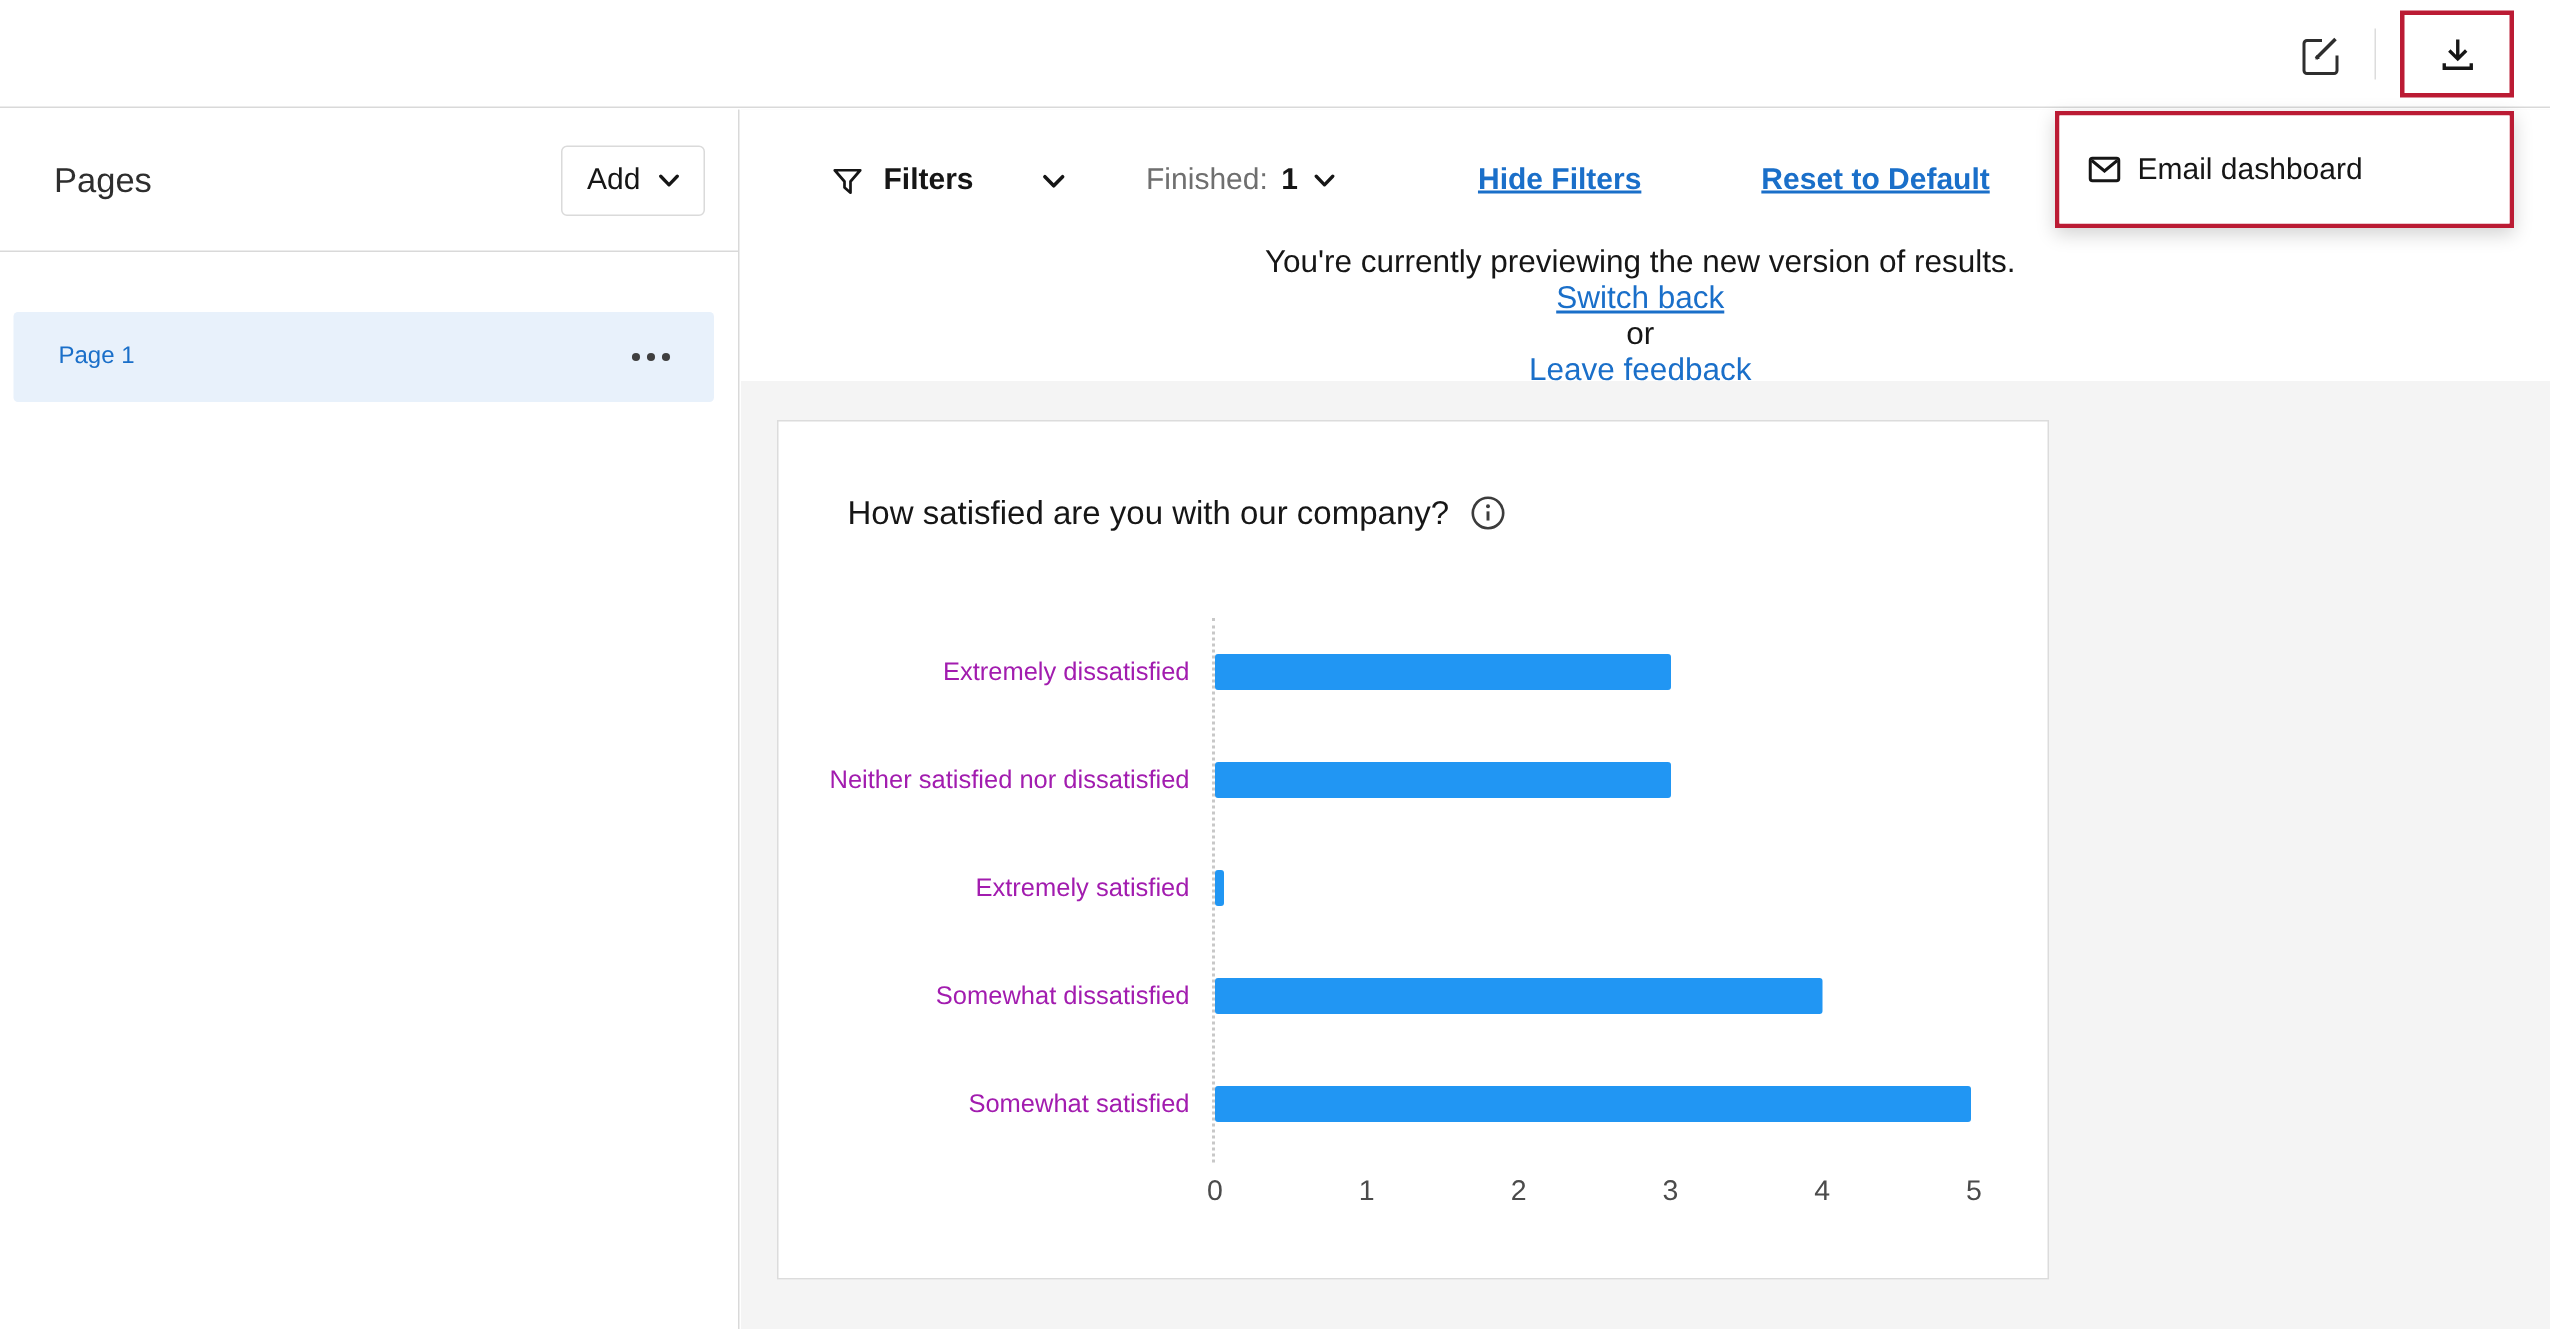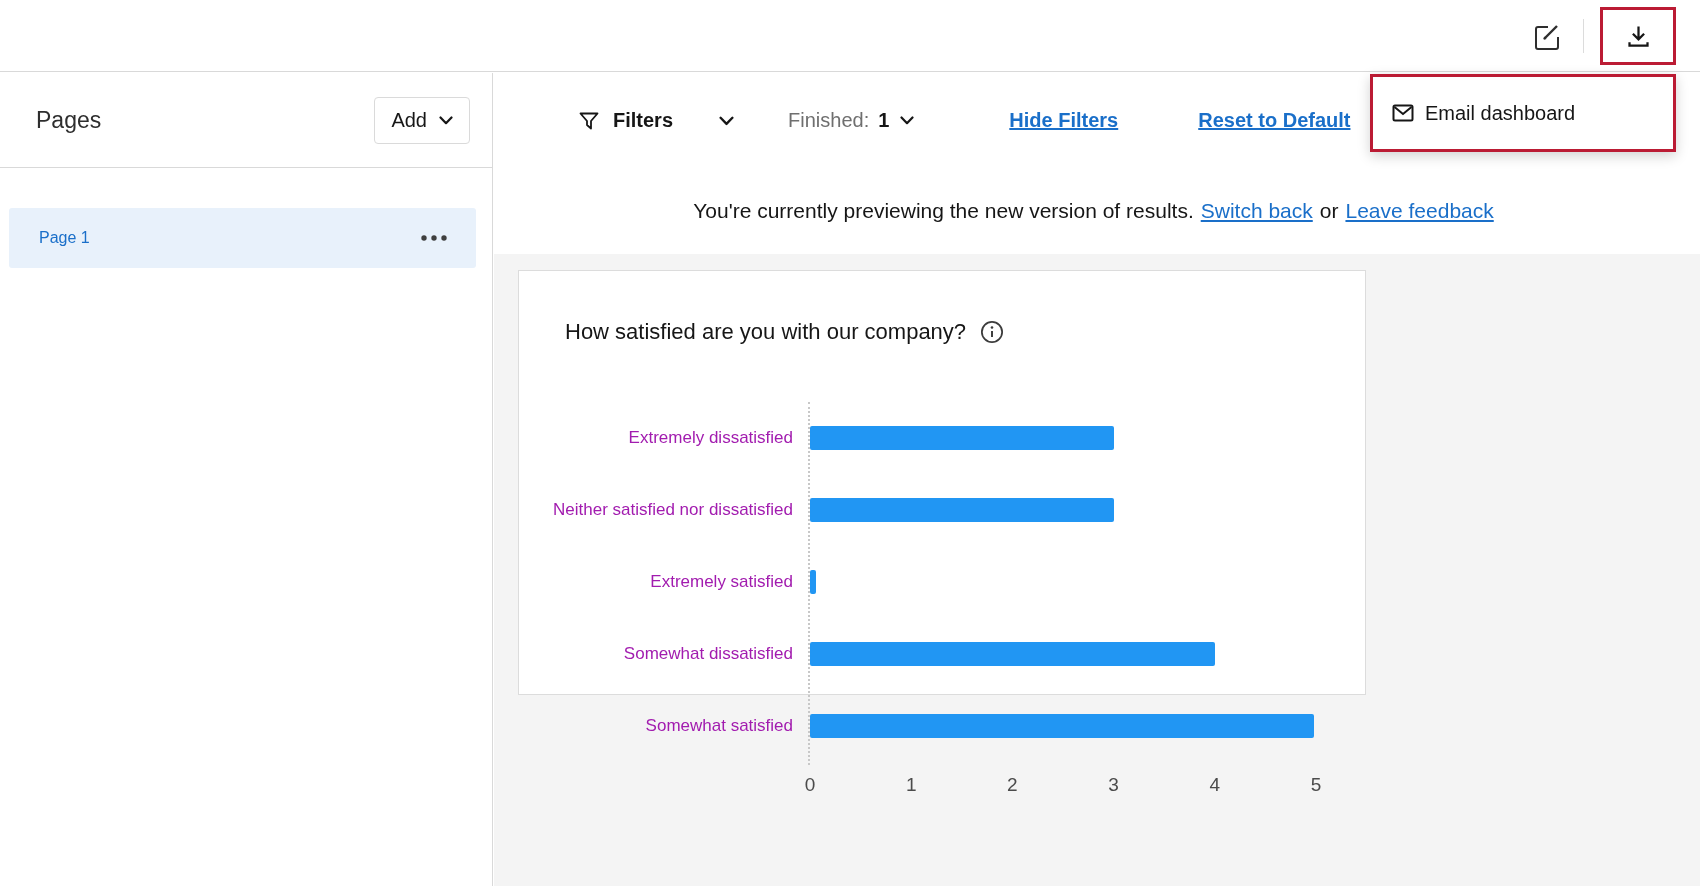--- a/index.html
+++ b/index.html
@@ -22,39 +22,39 @@
   .sidebar { position: absolute; top: 73px; left: 0; width: 493px; bottom: 0; background: #fff; border-right: 1px solid #d9d9d9; }
   .sidebar-header { height: 95px; border-bottom: 1px solid #d9d9d9; display: flex; align-items: center; justify-content: space-between; padding: 0 22px 0 36px; gap: 16px; }
   .sidebar-title { font-size: 23px; color: #2e2e2e; }
   .add-btn { display: flex; align-items: center; gap: 12px; font-size: 20px; color: #161616; background: #fff; border: 1px solid #dadada; border-radius: 4px; padding: 11px 16px; cursor: pointer; font-family: inherit; }
   .page-item { margin: 40px 16px 0 9px; height: 60px; background: var(--sel-bg); border-radius: 3px; display: flex; align-items: center; justify-content: space-between; padding: 0 24px 0 30px; cursor: pointer; }
   .page-item-label { color: var(--link); font-size: 16px; }
   .more-btn { background: none; border: none; cursor: pointer; display: flex; padding: 4px; }
 
   
   .main { position: absolute; top: 73px; left: 494px; right: 0; bottom: 0; background: var(--bg); }
-  .filters-bar { height: 95px; background: #fff; display: flex; align-items: center; padding-left: 78px; }
+  .filters-bar { height: 95px; background: #fff; display: flex; align-items: center; padding-left: 54px; }
   .filters-toggle { display: flex; align-items: center; background: none; border: none; cursor: pointer; font-family: inherit; }
   .funnel-wrap { display: flex; margin-right: 13px; }
   .filters-label { font-size: 20px; font-weight: bold; color: #161616; }
   .filters-toggle .chev { margin-left: 46px; display: flex; }
   .finished { margin-left: 42px; display: flex; align-items: center; background: none; border: none; cursor: pointer; font-family: inherit; }
   .finished-label { font-size: 20px; color: #6f6f6f; }
   .finished-value { font-size: 20px; font-weight: bold; color: #161616; margin-left: 9px; }
   .finished .chev { margin-left: 11px; display: flex; }
   .link { color: var(--link); text-decoration: underline; font-size: 20px; font-weight: bold; cursor: pointer; background: none; border: none; font-family: inherit; padding: 0; }
   .hide-filters { margin-left: 89px; }
   .reset-default { margin-left: 80px; }
 
-  .banner { height: 86px; background: #fff; display: flex; align-items: center; justify-content: center; font-size: 21px; color: #161616; white-space: nowrap; }
+  .banner { height: 86px; background: #fff; display: flex; align-items: center; justify-content: center; font-size: 21px; color: #161616; white-space: nowrap; flex-direction: column; }
   .banner > * { margin-right: 7px; }
   .banner .inline-link { font-weight: normal; font-size: 21px; }
 
   .content { position: absolute; top: 181px; left: 0; right: 0; bottom: 0; background: var(--bg); }
-  .card { position: absolute; top: 16px; left: 24px; width: 848px; height: 425px; background: #fff; border: 1px solid #dcdcdc; }
+  .card { position: absolute; top: 26px; left: 24px; width: 848px; height: 573px; background: #fff; border: 1px solid #dcdcdc; }
   .card-title-row { margin: 48px 0 0 46px; display: flex; align-items: center; }
   .card-title { font-size: 22px; color: #161616; }
   .info-btn { background: none; border: none; cursor: pointer; display: flex; margin-left: 14px; padding: 0; }
 
   .chart-wrap { position: relative; margin-top: 57px; }
   .axis-line { position: absolute; left: 289px; top: 0; height: 363px; width: 0; border-left: 2px dotted #c8c8c8; }
   .bar-row { display: flex; height: 72px; }
   .bar-label { width: 240px; margin-left: 34px; display: flex; align-items: center; justify-content: flex-end; text-align: right; font-size: 17px; color: #a21caf; line-height: 1.25; }
   .bar-area { margin-left: 15px; padding-left: 2px; width: 506px; display: flex; align-items: center; }
   .bar { height: 24px; border-radius: 2px; }

